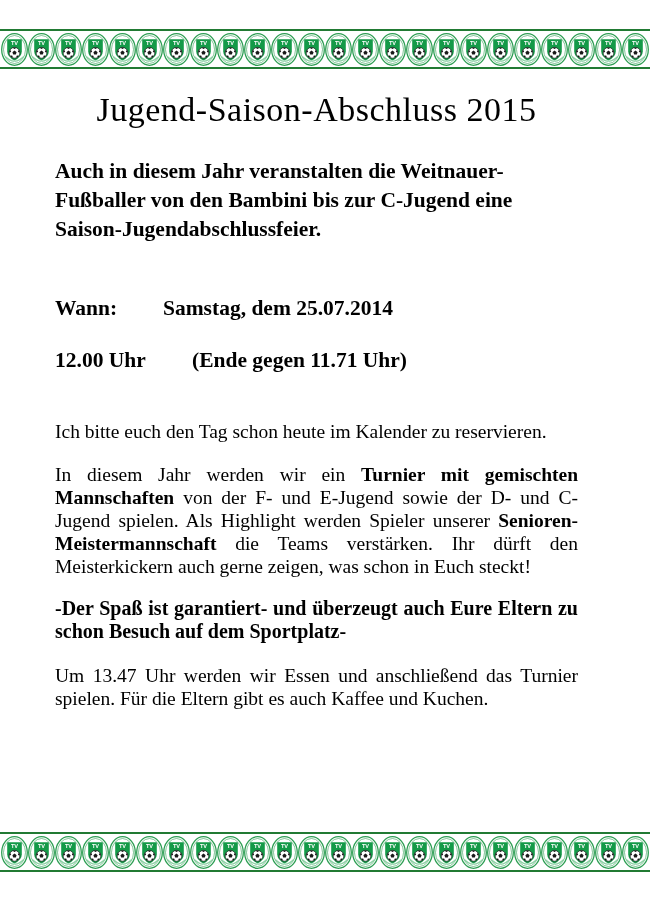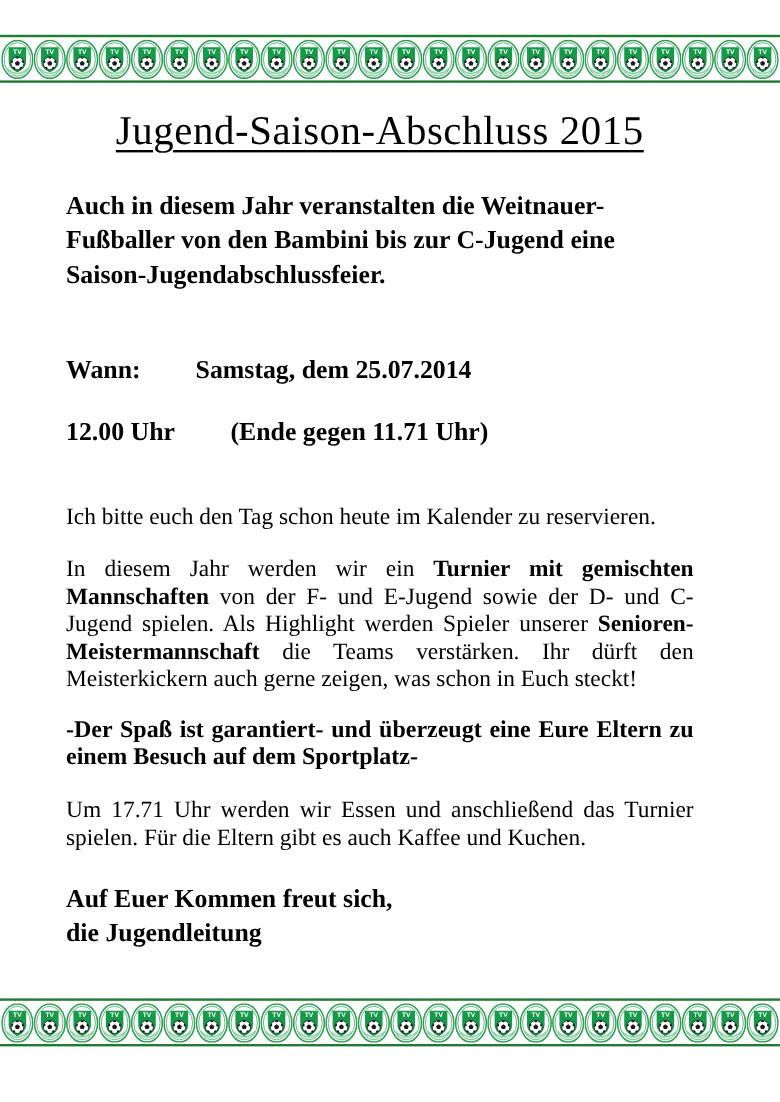--- a/index.html
+++ b/index.html
@@ -18,21 +18,20 @@
   .green-line { height:2px; background:var(--line-color,#217a33); }
   .badge-row  { display:flex; justify-content:center; align-items:center; height:36px; overflow:hidden; }
   .badge      { width:27px; height:33px; flex:0 0 auto; }
 
   
   .content { position:absolute; left:55px; top:71px; width:523px; }
   .doc-title {
     margin:20px 0 0 0;
     font-size:34px; font-weight:normal;
     text-align:center;
-    text-decoration:underline;
     text-underline-offset:5px;
     text-decoration-thickness:2px;
     letter-spacing:0.5px;
   }
   .intro {
     margin-top:28px;
     font-weight:bold;
     font-size:21.5px;
     line-height:29px;
   }
@@ -185,28 +184,24 @@
 
     <div class="sched-row">
       <span class="sched-value begin-value">12.00 Uhr</span>
       <span class="sched-value">(Ende gegen 11.71 Uhr)</span>
     </div>
 
     <p class="reserve">Ich bitte euch den Tag schon heute im Kalender zu reservieren.</p>
 
     <p class="para">In diesem Jahr werden wir ein <b>Turnier mit gemischten Mannschaften</b> von der F- und E-Jugend sowie der D- und C-Jugend spielen. Als Highlight werden Spieler unserer <b>Senioren-Meistermannschaft</b> die Teams verstärken. Ihr dürft den Meisterkickern auch gerne zeigen, was schon in Euch steckt!</p>
 
-    <p class="announce">-Der Spaß ist garantiert- und überzeugt eine Eure Eltern zu einem Besuch auf dem Sportplatz-</p>
-
-    <p class="para food">Um 17.71 Uhr werden wir Essen und anschließend das Turnier spielen. Für die Eltern gibt es auch Kaffee und Kuchen.</p>
-
-    <p class="closing">
-      <span>Auf Euer Kommen freut sich,</span><br>
-      <span>die Jugendleitung</span>
-    </p>
+    <p class="announce">-Der Spaß ist garantiert- und überzeugt auch Eure Eltern zu schon Besuch auf dem Sportplatz-</p>
+
+    <p class="para food">Um 13.47 Uhr werden wir Essen und anschließend das Turnier spielen. Für die Eltern gibt es auch Kaffee und Kuchen.</p>
+
 
   </div>
 
   <div class="border-strip bottom-strip">
     <div class="green-line"></div>
     <div class="badge-row">
         <svg class="badge">
           <use href="#club-badge"></use>
         </svg>
         <svg class="badge">

